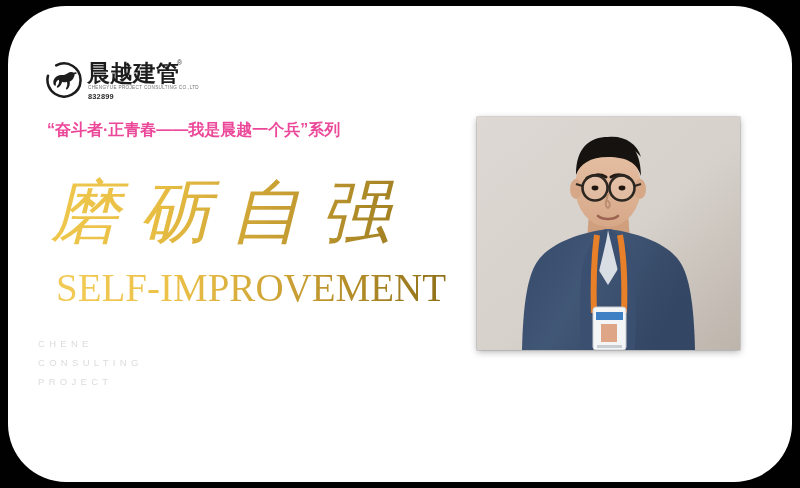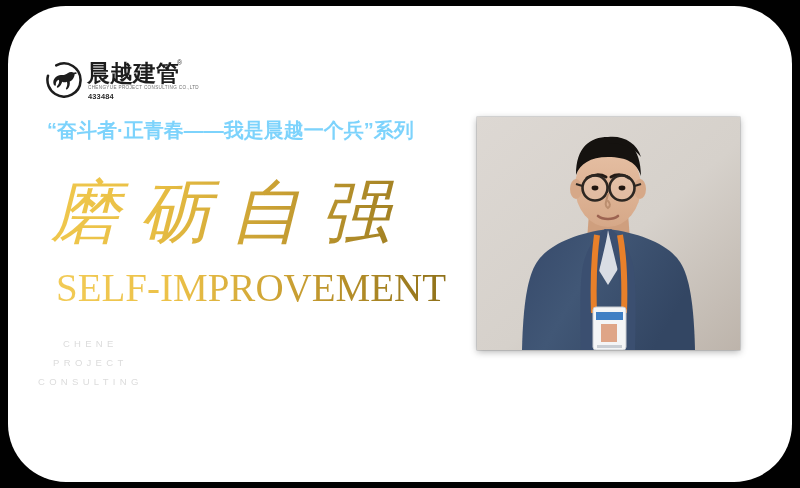--- a/index.html
+++ b/index.html
@@ -42,22 +42,22 @@
   }
   .logo-code{
     position:absolute;left:42px;top:32px;
     font-size:7.4px;color:#2a2a2a;font-weight:bold;
     letter-spacing:.2px;white-space:nowrap;
   }
 
   
   .series{
     position:absolute;left:47px;top:118px;
-    font-size:20px;line-height:24px;
-    color:#7dd3fc;
+    font-size:16px;line-height:24px;
+    color:#ec4899;
     font-weight:600;
     letter-spacing:0px;
     white-space:nowrap;
   }
 
   .bigtitle{
     position:absolute;left:50px;top:172px;
     font-size:70px;line-height:80px;
     font-weight:500;
     letter-spacing:20px;
@@ -84,21 +84,20 @@
     -webkit-text-fill-color:transparent;
   }
 
   
   .brand{
     position:absolute;left:38px;top:334px;
     font-size:9.5px;line-height:19px;
     color:#dcdcdc;
     letter-spacing:4.3px;
     font-weight:500;
-    text-align:center;
   }
   .brand div{white-space:nowrap;}
 
   
   .photo{
     position:absolute;
     left:477px;top:117px;
     width:263px;height:233px;
     background:#d7d2cd;
     overflow:hidden;
@@ -124,31 +123,31 @@
                  C39 68 43 62 45 55 C49 57 54 57 58 55 C60 61 59 67 56 72
                  C54 75 57 78 60 75 C65 70 67 62 66 54 C70 52 74 49 76 45
                  C79 40 81 34 78 30 Z" fill="#1d1d1d"></path>
         <path d="M76 31 C80 28 84 28 86 31 C84 33 81 34 78 34 Z" fill="#1d1d1d"></path>
       </svg>
     </span>
 
     <div class="logo-word">晨越建管</div>
     <div class="logo-reg">®</div>
     <div class="logo-pinyin">CHENGYUE PROJECT CONSULTING CO.,LTD</div>
-    <div class="logo-code">433484</div>
+    <div class="logo-code">832899</div>
   </div>
 
   <div class="series">“奋斗者·正青春——我是晨越一个兵”系列</div>
   <div class="bigtitle">磨砺自强</div>
   <div class="entitle">SELF-IMPROVEMENT</div>
 
   <div class="brand">
     <div>CHENE</div>
+    <div>CONSULTING</div>
     <div>PROJECT</div>
-    <div>CONSULTING</div>
   </div>
 
   <div class="photo">
     <svg viewBox="0 0 263 233" aria-hidden="true">
       <defs>
         <linearGradient id="bgwall" x1="0" y1="0" x2="1" y2="1">
           <stop offset="0%" stop-color="#ddd8d3"></stop>
           <stop offset="55%" stop-color="#d6d1cb"></stop>
           <stop offset="100%" stop-color="#bdb4ab"></stop>
         </linearGradient>

